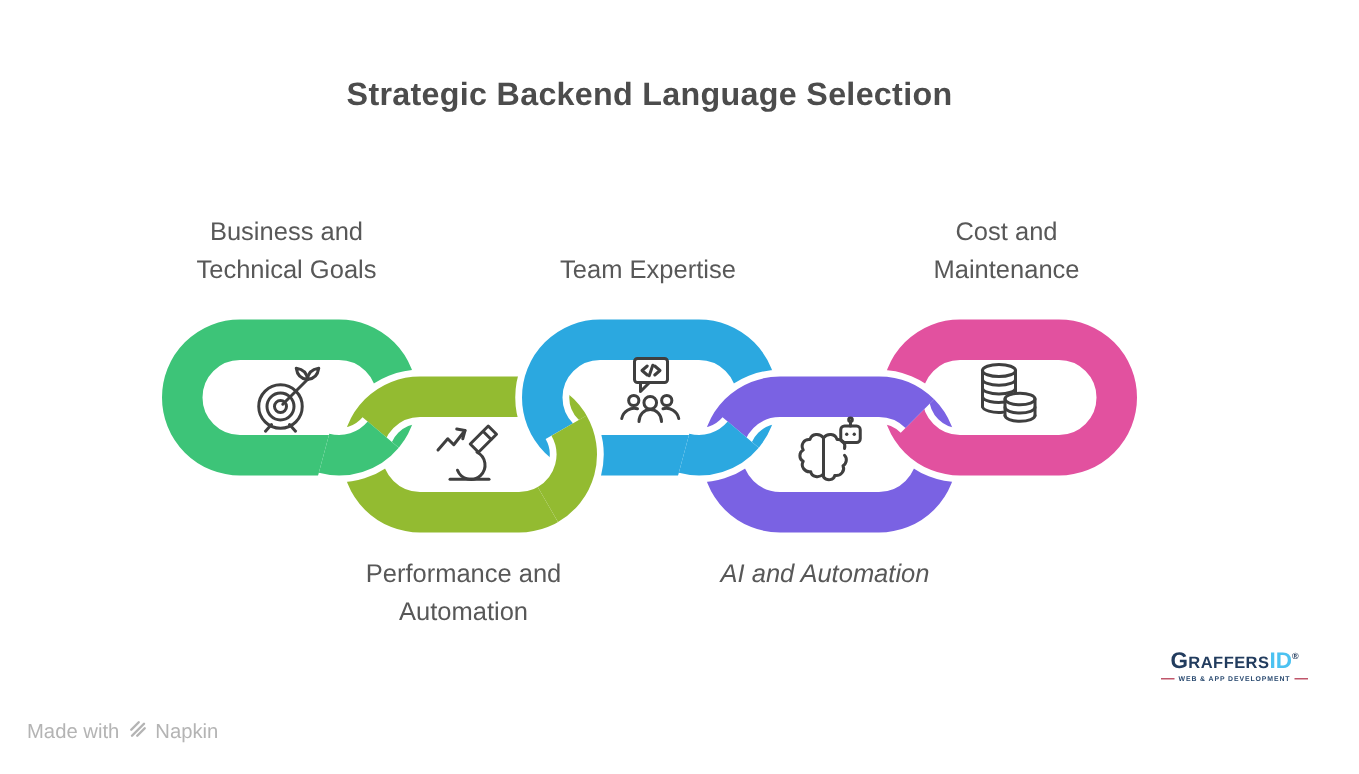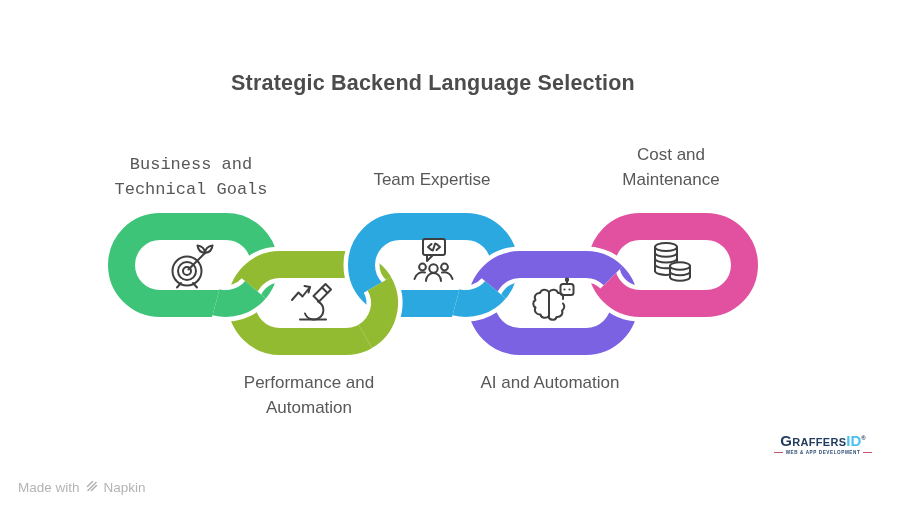--- a/index.html
+++ b/index.html
@@ -1,31 +1,31 @@
 <!DOCTYPE html>
 <html><head>
 <meta charset="utf-8">
 <style>
   * { margin:0; padding:0; box-sizing:border-box; }
   html,body { width:906px; height:516px; background:#ffffff; overflow:hidden;
               font-family:"Liberation Sans", sans-serif; }
   #canvas { position:relative; width:906px; height:516px; background:#fff; }
 
   .title { position:absolute; left:133px; top:51px; width:600px; text-align:center;
-           font-size:21.5px; font-weight:bold; color:#4c4c4c; letter-spacing:.2px;margin-top:20px; }
+           font-size:21.5px; font-weight:bold; color:#4c4c4c; letter-spacing:.2px; }
 
   .chain-svg { position:absolute; left:0; top:0; }
 
   .label { position:absolute; width:200px; text-align:center;
            font-size:17px; line-height:24.5px; color:#585858; }
-  .label.l-goals { left:91px;  top:153px;font-family:Liberation Mono, monospace; }
+  .label.l-goals { left:91px;  top:143px; }
   .label.l-team  { left:332px; top:168px;text-align:center; }
   .label.l-cost  { left:571px; top:143px; }
   .label.l-perf  { left:209px; top:371px; }
-  .label.l-ai    { left:450px; top:371px; }
+  .label.l-ai    { left:450px; top:371px;font-style:italic; }
 
   .icon { position:absolute; width:52px; height:52px; }
   .icon svg { width:52px; height:52px; display:block; }
   .icon .ln { fill:none; stroke:#3f3f3f; stroke-width:2; stroke-linecap:round; stroke-linejoin:round; }
   .i-target { left:167px; top:240px; }
   .i-micro  { left:287px; top:277px; }
   .i-team   { left:407px; top:236px; }
   .i-brain  { left:527px; top:276px; }
   .i-coins  { left:645px; top:236px; }
 

